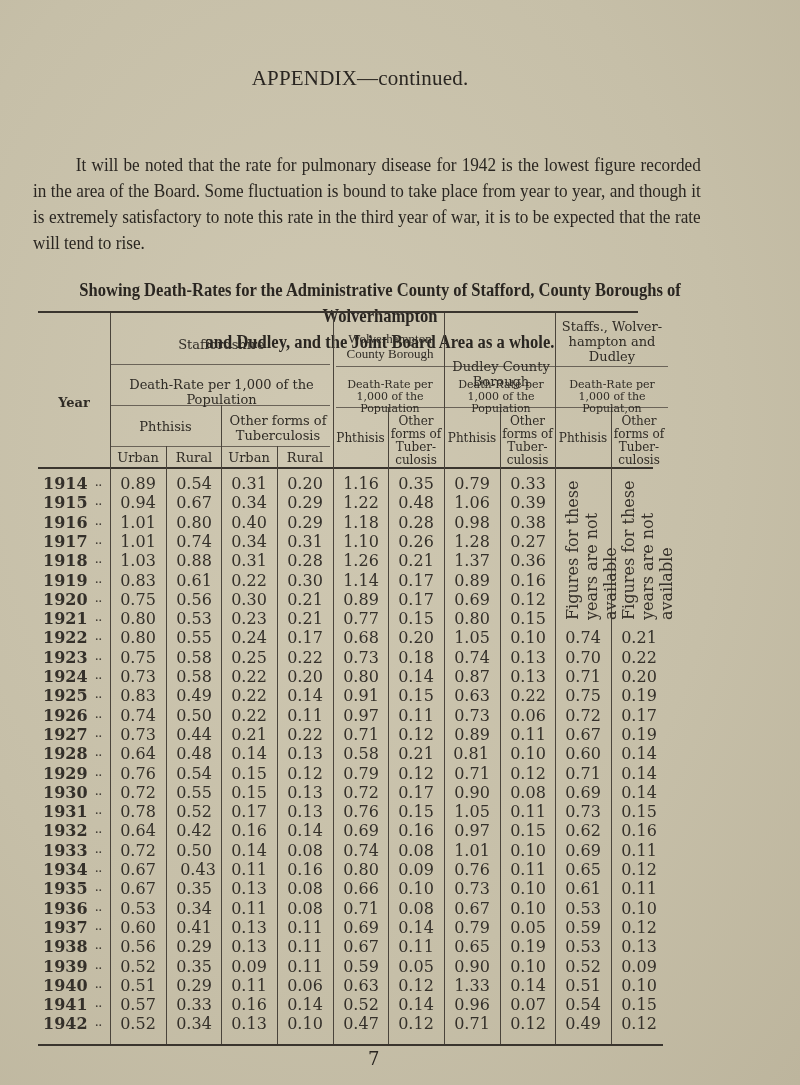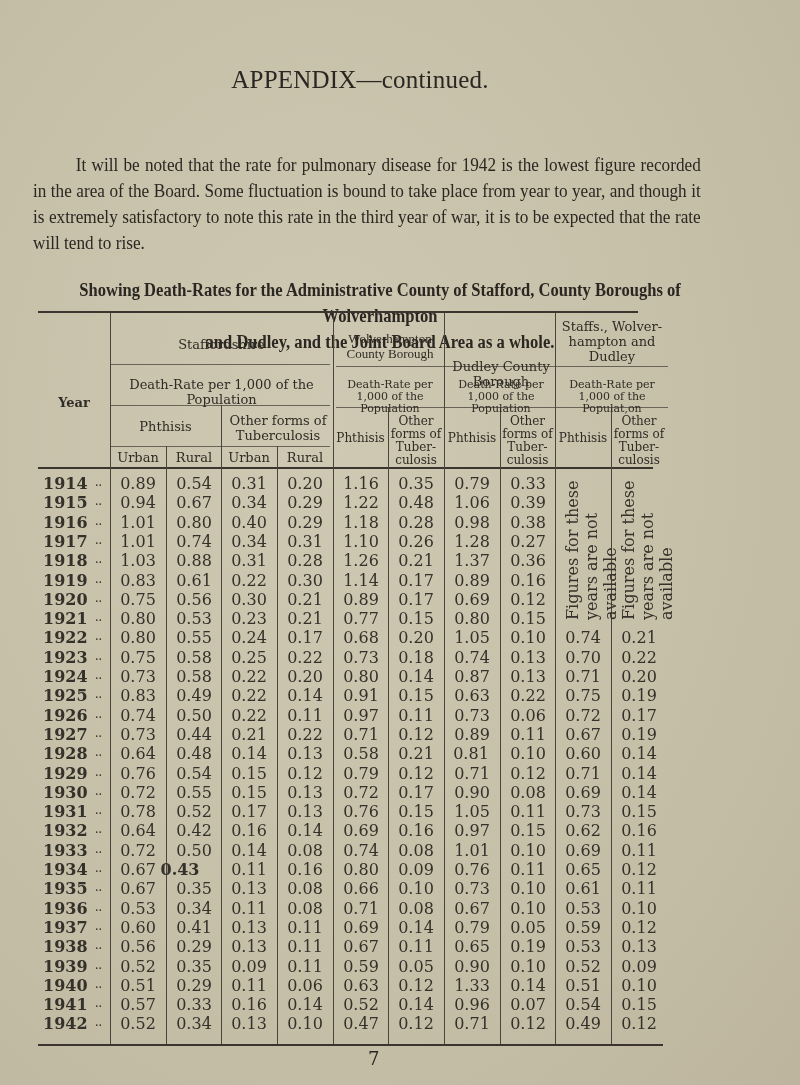--- a/index.html
+++ b/index.html
@@ -6,21 +6,21 @@
   body {
     width:800px; height:1085px; overflow:hidden;
     background:#c9c2ac;
     font-family:"Liberation Serif", "DejaVu Serif", serif;
     color:#2a2621;
     position:relative;
   }
   .page { position:absolute; left:0; top:0; width:800px; height:1085px;
     background: radial-gradient(ellipse at 40% 40%, #cfc8b2 0%, #c6bfa8 60%, #bdb59d 100%); }
   .appendix-title { position:absolute; top:66px; left:0; width:720px; text-align:center;
-    font-size:25px; letter-spacing:0.2px; }
+    font-size:21px; letter-spacing:0.2px; }
   .para { position:absolute; left:33px; width:668px; font-size:18.5px; line-height:26px;
     text-align:justify; text-indent:46px; transform:scaleX(0.93); transform-origin:left top; }
   .para1 { top:152px; width:718px; }
   .table-label { position:absolute; top:254px; left:0; width:800px; text-align:center;
     font-size:17px; letter-spacing:1px; font-variant:small-caps; }
   .table-caption { position:absolute; top:277px; left:30px; width:700px; text-align:center;
     font-size:18px; font-weight:bold; line-height:26px; transform:scaleX(0.92); transform-origin:center top; }
 
   .tbl { position:absolute; top:311px; left:38px; width:632px; }
   .hline { position:absolute; background:#3a352e; }
@@ -378,21 +378,21 @@
           <div class="cell" style="left: 353px; width: 50px;">0.08</div>
           <div class="cell" style="left: 409px; width: 50px;">1.01</div>
           <div class="cell" style="left: 465px; width: 50px;">0.10</div>
           <div class="cell" style="left: 520px; width: 50px;">0.69</div>
           <div class="cell" style="left: 576px; width: 50px;">0.11</div>
         </div>
         <div class="row" style="top: 549px;">
           <div class="cell yr" style="left: 5px;">1934</div>
           <div class="dots" style="left: 57px; top: 0px;">..</div>
           <div class="cell" style="left: 75px; width: 50px;">0.67</div>
-          <div class="cell" style="left: 117px; width: 50px; font-weight: bold;">0.43</div>
+          <div class="cell" style="left: 135px; width: 50px;">0.43</div>
           <div class="cell" style="left: 186px; width: 50px;">0.11</div>
           <div class="cell" style="left: 242px; width: 50px;">0.16</div>
           <div class="cell" style="left: 298px; width: 50px;">0.80</div>
           <div class="cell" style="left: 353px; width: 50px;">0.09</div>
           <div class="cell" style="left: 409px; width: 50px;">0.76</div>
           <div class="cell" style="left: 465px; width: 50px;">0.11</div>
           <div class="cell" style="left: 520px; width: 50px;">0.65</div>
           <div class="cell" style="left: 576px; width: 50px;">0.12</div>
         </div>
         <div class="row" style="top: 568.3px;">

